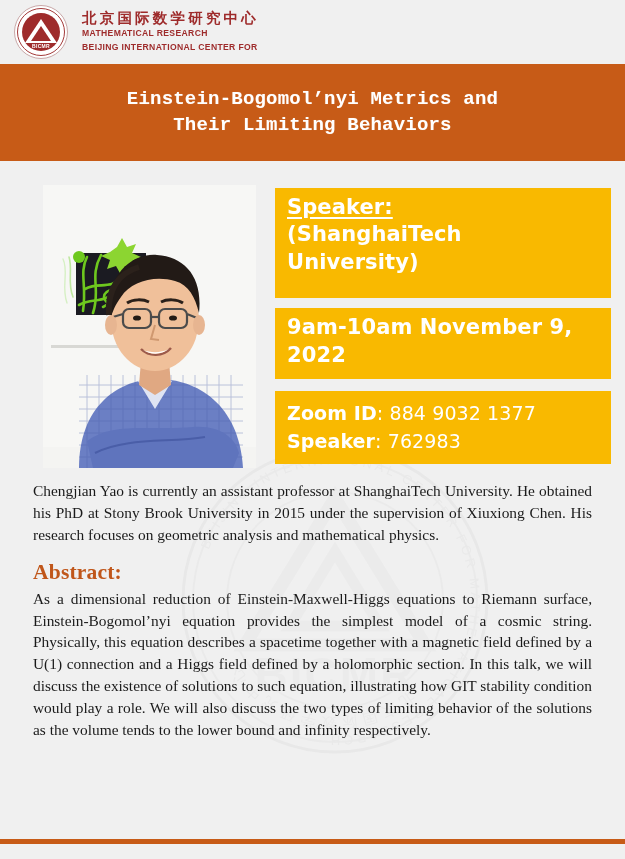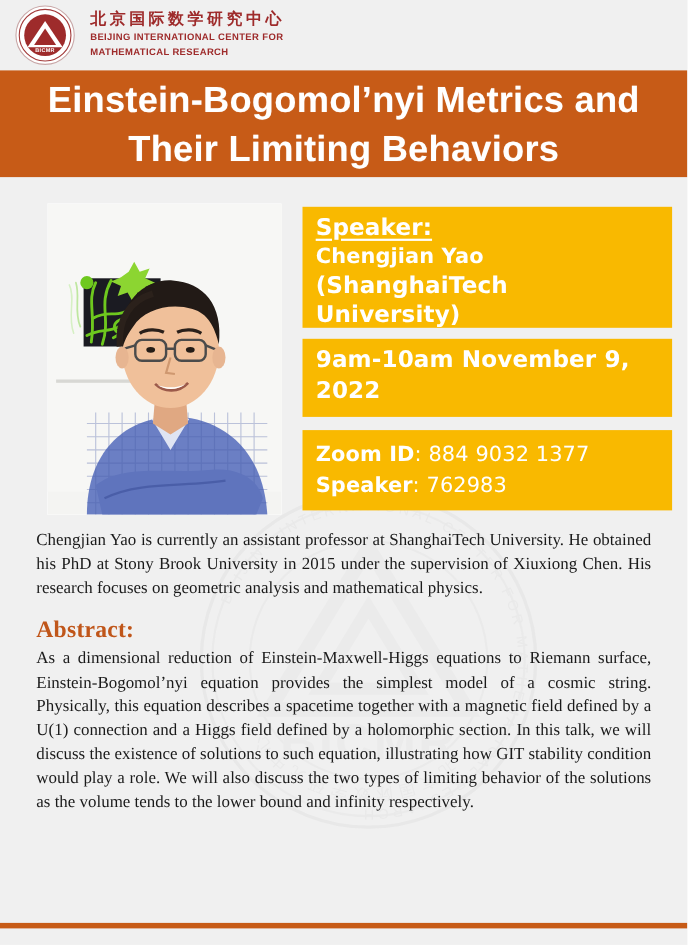--- a/index.html
+++ b/index.html
@@ -86,23 +86,23 @@
   
   #title-banner {
     position: absolute; left: 0; top: 64px;
     width: 625px; height: 97px;
     background: #c75b17;
     display: flex; flex-direction: column;
     align-items: center; justify-content: center;
     color: #ffffff;
   }
   .title-line {
-    font-family: Liberation Sans, sans-serif;
+    font-family: Liberation Mono, monospace;
     font-weight: bold;
-    font-size: 33px;
+    font-size: 19px;
     line-height: 1.33;
     letter-spacing: .2px;
     text-shadow: 0 0 1px rgba(255,255,255,.25);
   }
 
   
   #watermark {
     position: absolute;
     left: 175px; top: 440px;
     width: 320px; height: 320px;
@@ -199,22 +199,22 @@
   <div id="header">
     <div id="logo-seal">
       <div class="ring-outer"></div>
       <div class="disc"></div>
       <div class="tri"></div>
       <div class="tri-in"></div>
       <div class="mark">BICMR</div>
     </div>
     <div id="header-text">
       <div id="cn-title">北京国际数学研究中心</div>
+      <div class="en-line">MATHEMATICAL RESEARCH</div>
       <div class="en-line">BEIJING INTERNATIONAL CENTER FOR</div>
-      <div class="en-line">MATHEMATICAL RESEARCH</div>
     </div>
   </div>
 
   <div id="title-banner">
     <div class="title-line">Einstein-Bogomol’nyi Metrics and</div>
     <div class="title-line">Their Limiting Behaviors</div>
   </div>
 
   <div id="watermark">
     <svg viewBox="0 0 320 320" width="320" height="320" aria-hidden="true">
@@ -318,21 +318,20 @@
       <path d="M98 164 C 106 172, 120 172, 128 163" stroke="#9c5a4a" stroke-width="2.4" fill="none"></path>
       <path d="M100 165 C 108 170, 118 170, 126 164 C 118 168, 108 168, 100 165 Z" fill="#ffffff"></path>
 
       <ellipse cx="68" cy="140" rx="6" ry="10" fill="#e7b591"></ellipse>
       <ellipse cx="156" cy="140" rx="6" ry="10" fill="#e7b591"></ellipse>
     </svg>
   </div>
 
   <div class="info-box" id="box-speaker">
     <div class="box-head">Speaker:</div>
-    <div class="box-line-bold">Chengjian Yao</div>
     <div class="box-line">(ShanghaiTech University)</div>
   </div>
 
   <div class="info-box" id="box-time">
     <div class="box-line">9am-10am  November 9, 2022</div>
   </div>
 
   <div class="info-box" id="box-zoom">
     <div class="kv">
       <b>Zoom ID</b><span>:  884 9032 1377</span>

